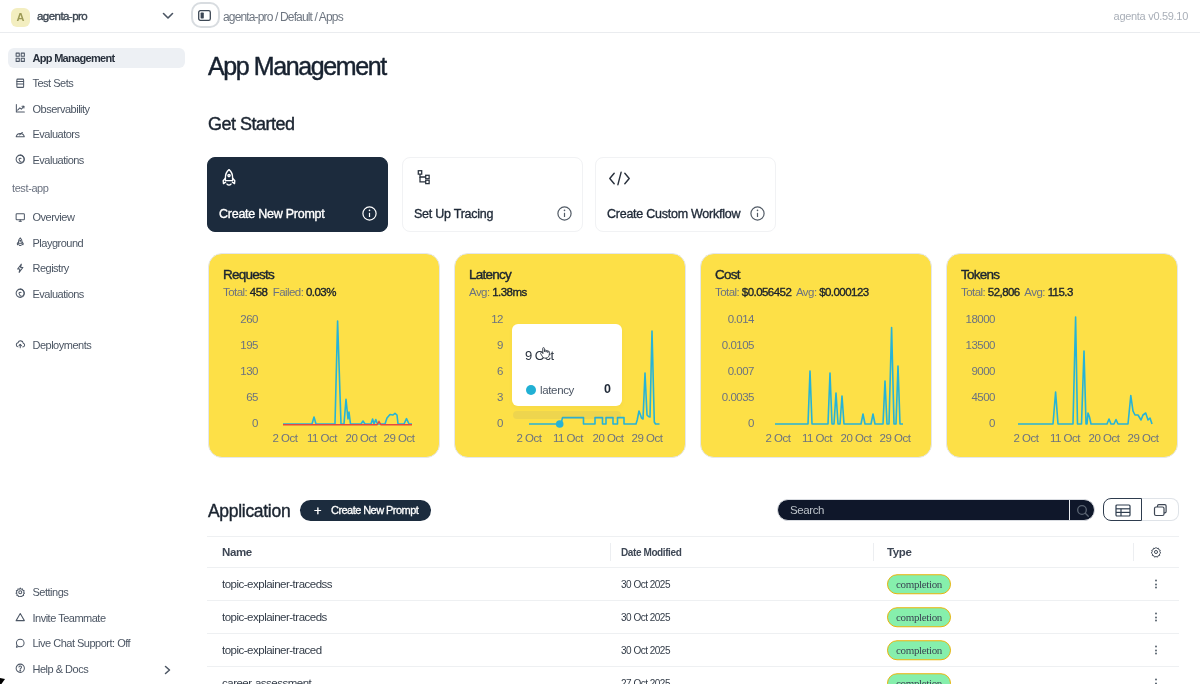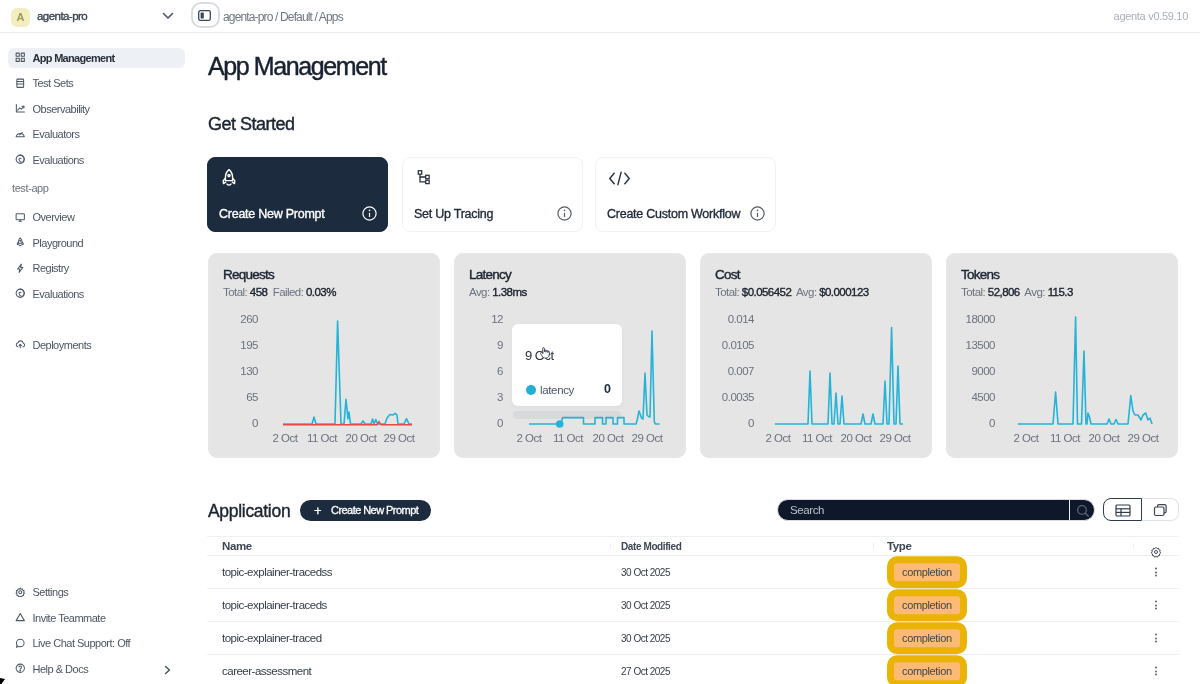--- a/index.html
+++ b/index.html
@@ -23,21 +23,21 @@
 svg.lin { stroke:#4d5766; fill:none; stroke-width:1.35; stroke-linecap:round; stroke-linejoin:round; }
 
 .h1 { position:absolute; left:208px; top:52px; font-size:25px; font-weight:400; letter-spacing:-1.4px; -webkit-text-stroke:0.45px #17212f; color:#17212f; }
 .h2 { position:absolute; left:208px; top:114px; font-size:18px; font-weight:400; letter-spacing:-0.5px; -webkit-text-stroke:0.4px #1b2430; color:#1b2430; }
 .gcard { position:absolute; top:157px; width:181px; height:75px; border-radius:8px; background:#fff; border:1px solid #f1f2f4; }
 .gcard.dark { background:#1c2b3d; border-color:#1c2b3d; color:#fff; }
 .gcard .gic { position:absolute; left:11px; top:10px; }
 .gcard .gtx { position:absolute; left:11px; top:49px; font-size:12.5px; font-weight:400; letter-spacing:-0.25px; -webkit-text-stroke:0.35px; white-space:nowrap; }
 .gcard .ginfo { position:absolute; right:10px; top:48px; }
 
-.scard { position:absolute; top:253px; width:232px; height:205px; border-radius:9px; background:#e5e5e5; border:1px solid #e4e7eb; }
+.scard { position:absolute; top:253px; width:232px; height:205px; border-radius:14px; background:#fde047; border:1px solid #e4e7eb; }
 .scard .st { position:absolute; left:14px; top:13px; font-size:13.5px; font-weight:400; letter-spacing:-0.75px; -webkit-text-stroke:0.4px #1b2430; color:#1b2430; }
 .scard .ss { position:absolute; left:14px; top:32px; font-size:11.5px; letter-spacing:-0.55px; color:#6b7280; }
 .scard .ss b { color:#1a212c; font-weight:400;margin-top:11px; -webkit-text-stroke:0.35px #1a212c; }
 .scard svg { position:absolute; left:0; top:0; }
 .axl { font-size:11.5px; letter-spacing:-0.5px; fill:#6b7280; }
 
 .tooltip { position:absolute; left:512px; top:324px; width:110px; height:82px; background:#fff; border-radius:6px; box-shadow:0 2px 5px rgba(60,70,80,0.035); }
 .tt-date { position:absolute; left:13px; top:7px; font-size:13px; letter-spacing:-0.5px; color:#29313d;margin-top:17px; }
 .tt-name { position:absolute; left:28px; top:60px; font-size:11.5px; letter-spacing:-0.35px; color:#4b5563; }
 .tt-dot { position:absolute; left:13.5px; top:61px; width:10px; height:10px; border-radius:50%; background:#21b0d4; }
@@ -50,28 +50,28 @@
 .btn-new .plus { position:absolute; left:14px; top:2.5px; font-size:13px; font-weight:400; letter-spacing:0; }
 .search { position:absolute; left:777px; top:499px; width:318px; height:22px; border:1px solid #d9dce1; border-radius:11px; background:#0f172a; }
 .search .ph { position:absolute; left:12px; top:4px; font-size:11.5px; letter-spacing:-0.4px; color:#bcc2c9; }
 .search .sep { position:absolute; right:24px; top:0px; width:1px; height:20px; background:#eceef1; }
 .toggle { position:absolute; left:1103px; top:498px; width:76px; height:23px; border-radius:8px; }
 .tg-l { position:absolute; left:0; top:0; width:39px; height:23px; border:1px solid #2e3c4e; border-radius:8px 0 0 8px; background:#fff; }
 .tg-r { position:absolute; left:39px; top:0; width:37px; height:23px; border:1px solid #dfe3e8; border-left:none; border-radius:0 8px 8px 0; background:#fff; }
 
 .table { position:absolute; left:207px; top:536px; width:972px; }
 .trow { position:relative; border-bottom:1px solid #eef0f2; }
-.th { height:20px; border-top:1px solid #eef0f2; }
+.th { height:32px; border-top:1px solid #eef0f2; }
 .td { height:33px; }
 .c-name { position:absolute; left:15px; top:50%; transform:translateY(-50%); font-size:11.5px; letter-spacing:-0.5px; color:#333c48; }
 .c-date { position:absolute; left:414px; top:50%; transform:translateY(-50%); font-size:10px; letter-spacing:-0.5px; color:#333c48; }
 .c-type { position:absolute; left:680px; top:50%; transform:translateY(-50%); font-size:11.5px; letter-spacing:-0.5px; color:#333c48; }
 .th .c-name,.th .c-date,.th .c-type { font-weight:700; letter-spacing:-0.4px; color:#3d4654; }
 .vline { position:absolute; top:6px; bottom:6px; width:1px; background:#eceef1; }
-.tag { display:inline-block; border:7px solid #eab308; background:#fdba74; border-radius:10px; padding:2.5px 8px 3px; font-size:11px; letter-spacing:-0.35px; color:#3b4754; }
+.tag { display:inline-block; border:1px solid #eab308; background:#86efac; border-radius:10px; padding:2.5px 8px 3px; font-size:11px; letter-spacing:-0.35px; color:#3b4754;font-family:Liberation Serif, serif; }
 .dots { position:absolute; left:948px; top:50%; transform:translateY(-50%); width:2px; height:9px; }
 .dots i { position:absolute; left:0; width:2px; height:2px; border-radius:50%; background:#5a6470; }
 .cursor-bl { position:absolute; left:0px; top:678px; width:0; height:0; border-left:5px solid #000; border-top:1px solid transparent; border-bottom:7px solid transparent; }
 </style>
 </head>
 <body>
 
 <div class="header">
   <div class="avatar">A</div>
   <div class="orgname">agenta-pro</div>

